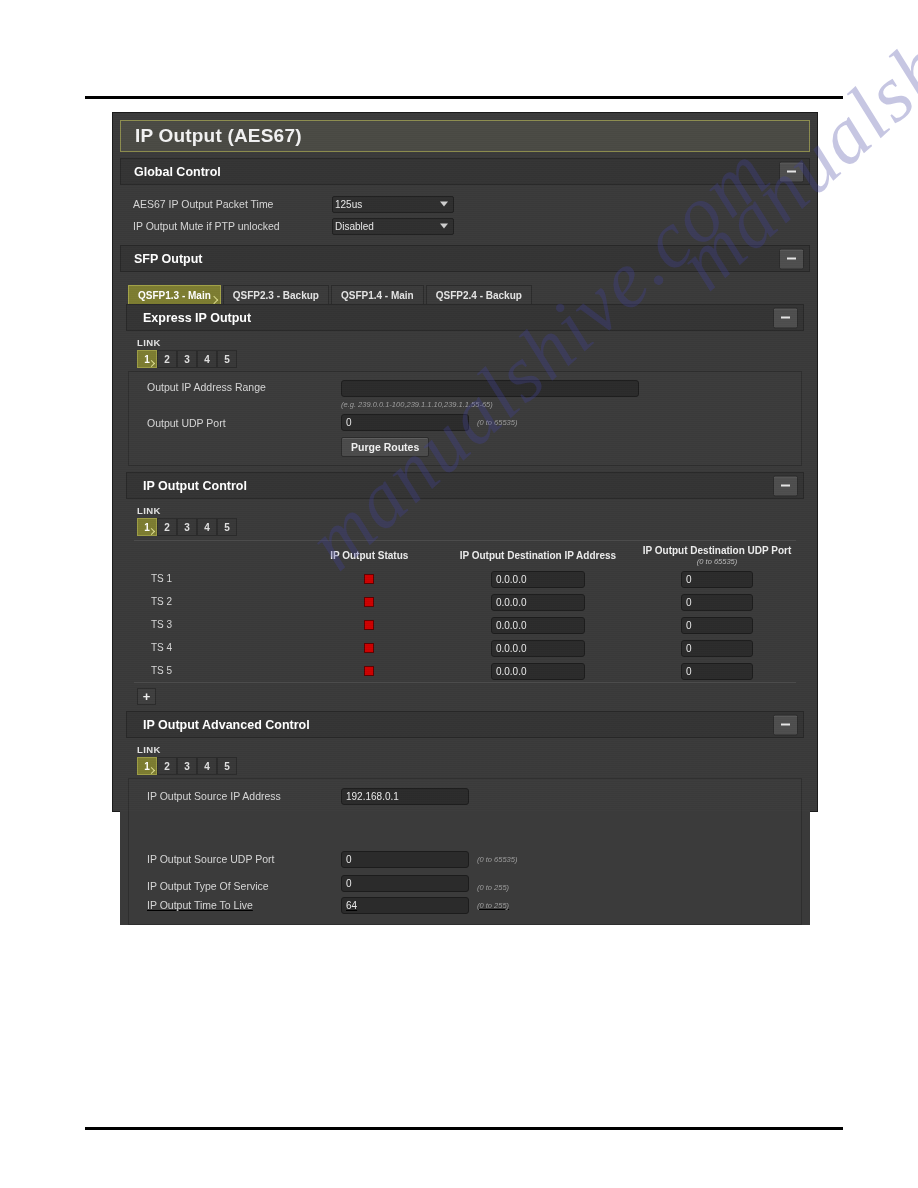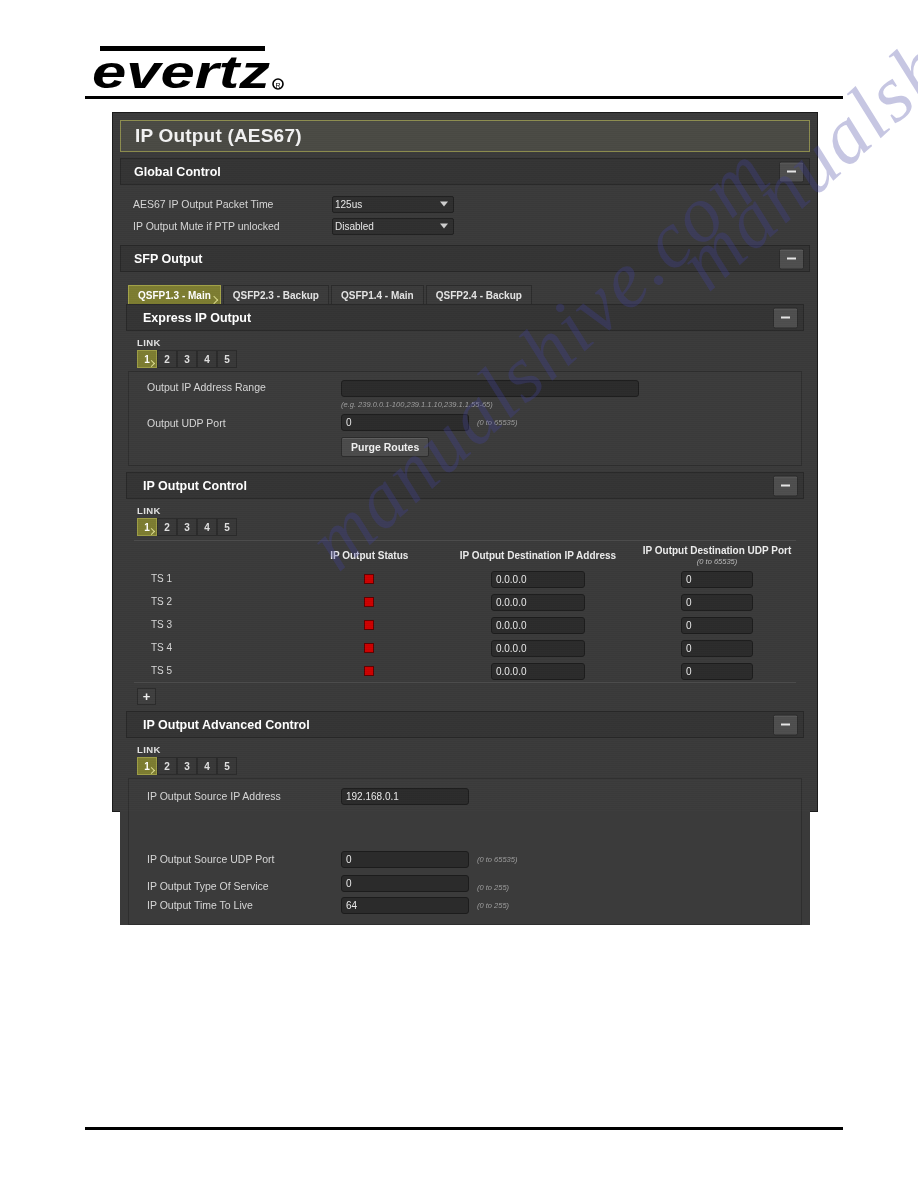--- a/index.html
+++ b/index.html
@@ -387,30 +387,20 @@
     text-align: center;
     margin: 5px 0 6px 11px;
     box-sizing: border-box;
   }
 </style>
 </head>
 <body>
 
 <div id="page">
 
-  <div id="logo-wrap">
-    <svg width="220" height="52" viewBox="0 0 220 52" xmlns="http://www.w3.org/2000/svg">
-      <rect x="8" y="2" width="165" height="5" fill="#000"></rect>
-      <g fill="#000" font-family="Liberation Sans, sans-serif" font-size="47" font-weight="bold" font-style="italic">
-        <text x="0" y="44" textLength="178" lengthAdjust="spacingAndGlyphs">evertz</text>
-      </g>
-      <circle cx="186" cy="40" r="5" fill="none" stroke="#000" stroke-width="1.6"></circle>
-      <text x="186" y="43.5" text-anchor="middle" font-family="Liberation Sans, sans-serif" font-size="7" fill="#000">R</text>
-    </svg>
-  </div>
 
   <div id="header-rule"></div>
   <div id="footer-rule"></div>
 
   <div id="panel">
 
     <div class="title-bar">
       <span>IP Output (AES67)</span>
     </div>
 
@@ -643,21 +633,21 @@
               <input class="ev-input medium" type="text" value="0" style="">
               <span class="hint">(0 to 65535)</span>
             </div>
 
             <div class="frow" style="height:20px;align-items:flex-end;">
               <span class="flabel indent2">IP Output Type Of Service</span>
               <input class="ev-input medium" type="text" value="0" style="">
               <span class="hint">(0 to 255)</span>
             </div>
 
-            <div class="frow" style="height:20px; margin-bottom:0;">
+            <div class="frow" style="height:20px; margin-bottom:0;text-decoration:underline;">
               <span class="flabel indent2">IP Output Time To Live</span>
               <input class="ev-input medium" type="text" value="64" style="">
               <span class="hint">(0 to 255)</span>
             </div>
           </div>
         </div>
       </div>
     </div>
   </div>
 

